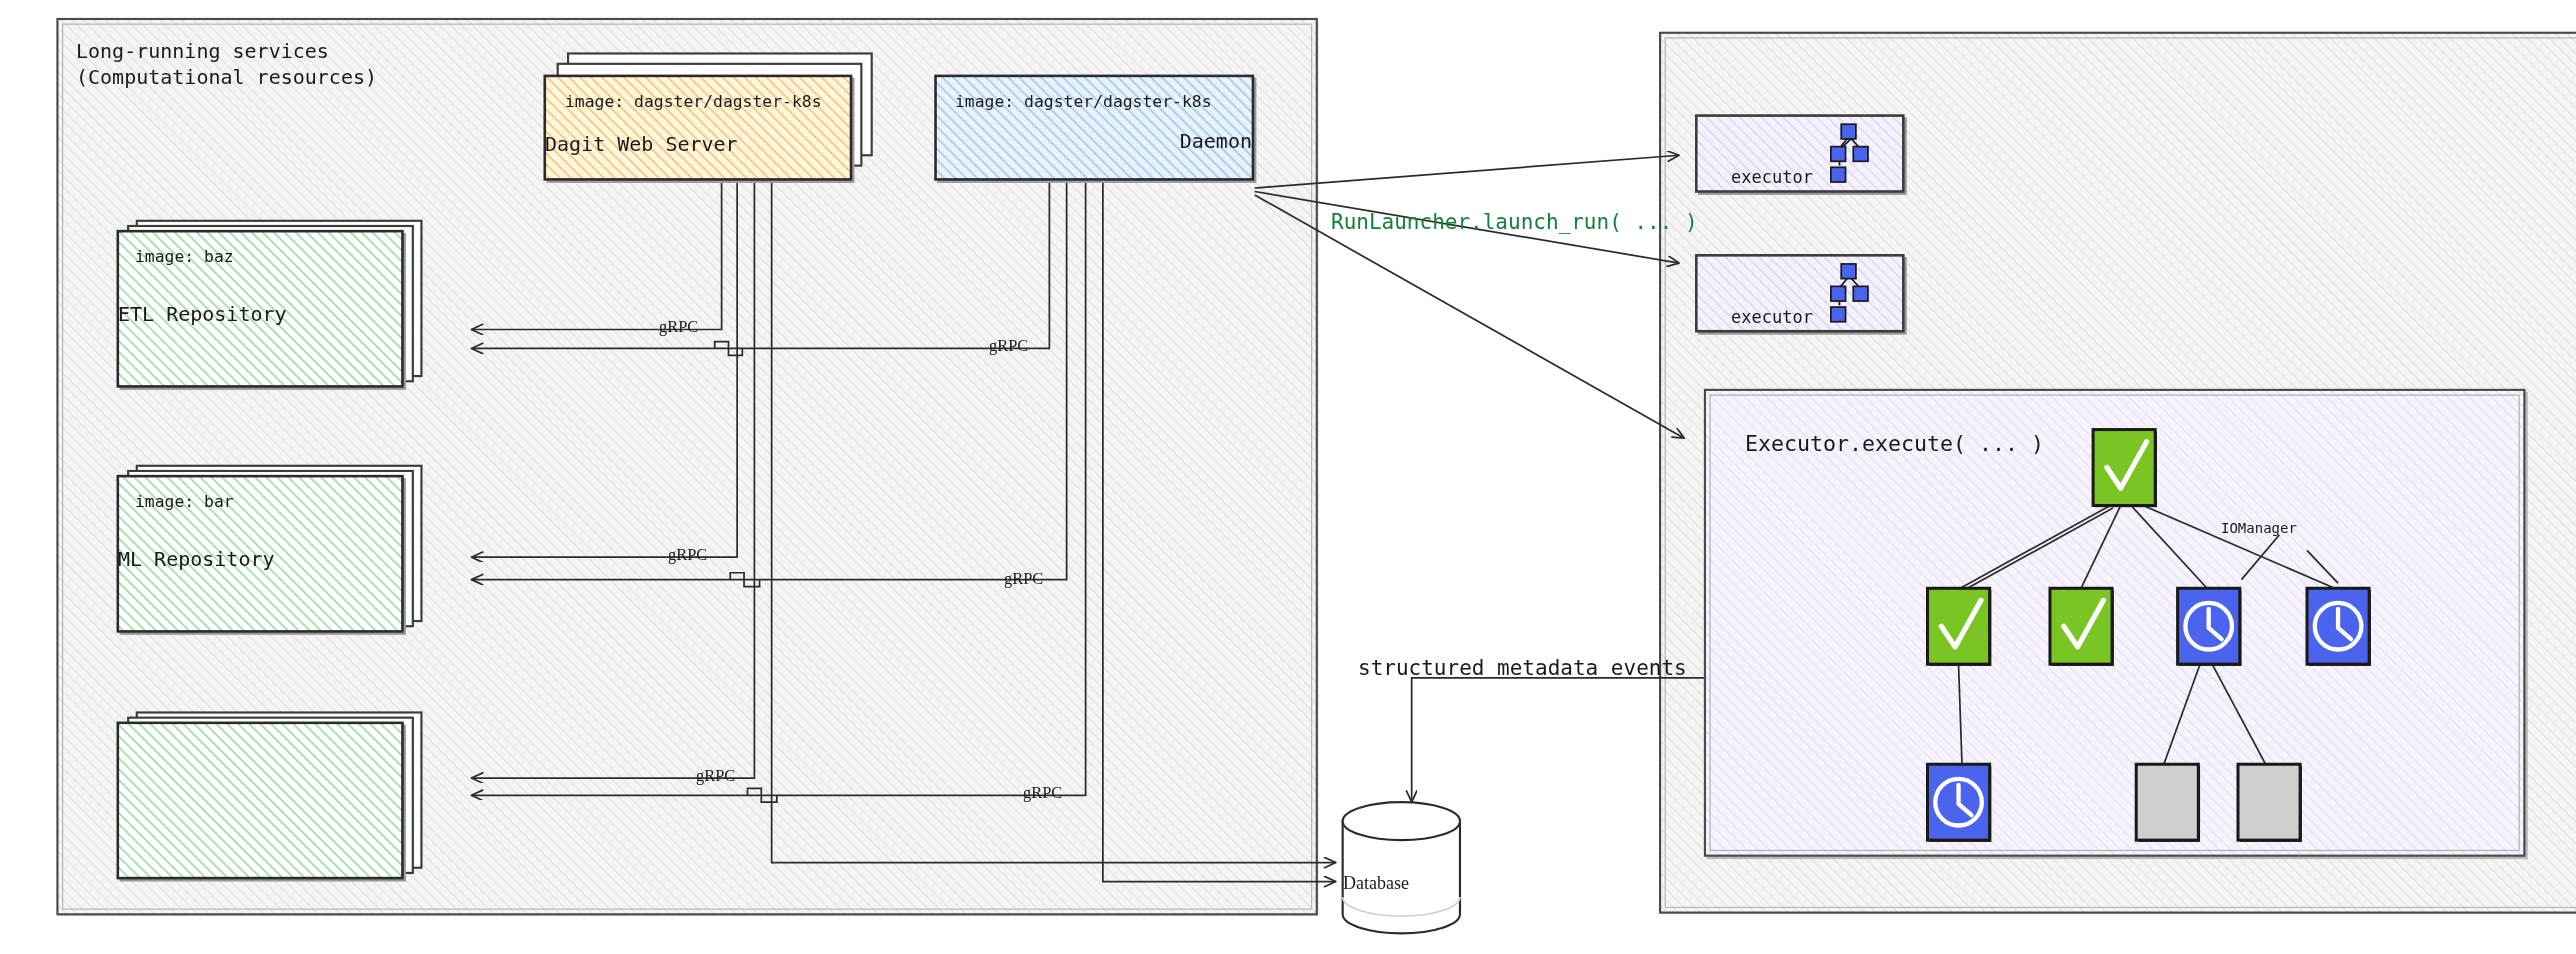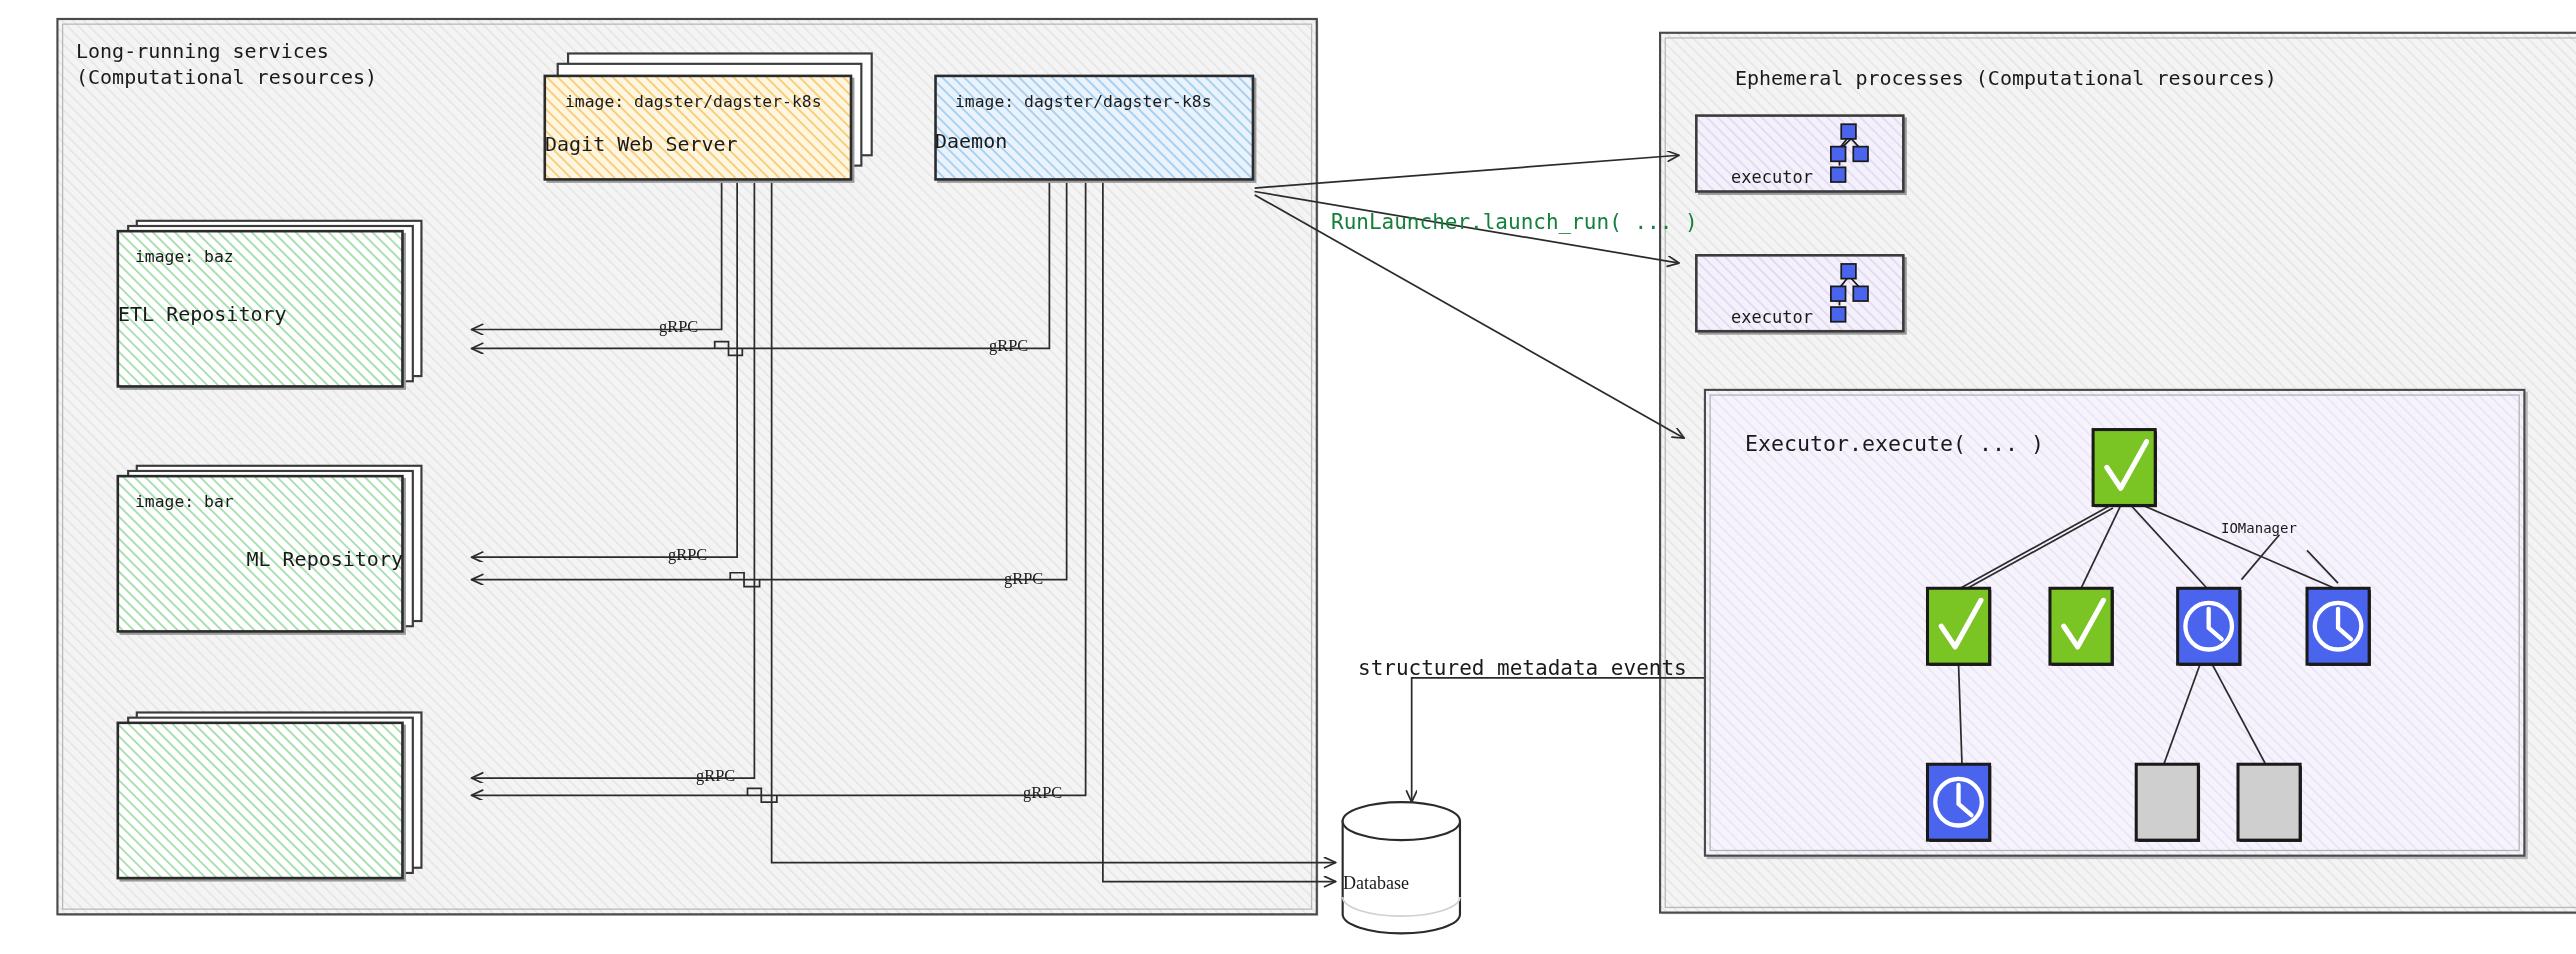--- a/index.html
+++ b/index.html
@@ -261,42 +261,39 @@
       <ellipse cx="1578" cy="952" rx="68" ry="22" fill="#ffffff" stroke="#2b2b2b" stroke-width="2.5"></ellipse>
       <path d="M1510,1040 A68,22 0 0 0 1646,1040" fill="none" stroke="#d0d0d0" stroke-width="2"></path>
     </g>
   </svg>
 
   <div style="position:absolute;left:36px;top:38px;font-size:20px;line-height:26px;color:#1a1a1a;" class="mono">
     <div>Long-running services</div>
     <div>(Computational resources)</div>
   </div>
 
-  <div style="position:absolute;left:1695px;top:65px;font-size:20px;line-height:26px;color:#1a1a1a;" class="mono">
-    <div>Ephemeral processes (Computational resources)</div>
-  </div>
 
   <div style="position:absolute;left:505px;top:76px;width:306px;height:104px;">
     <div class="mono" style="position:absolute;left:20px;top:15.5px;font-size:16.4px;color:#1a1a1a;white-space:nowrap;">image: dagster/dagster-k8s</div>
     <div class="mono" style="position:absolute;left:0;top:56px;width:306px;text-align:left;font-size:20px;color:#1a1a1a;">Dagit Web Server</div>
   </div>
 
   <div style="position:absolute;left:895px;top:76px;width:317px;height:104px;">
     <div class="mono" style="position:absolute;left:20px;top:15.5px;font-size:16.4px;color:#1a1a1a;white-space:nowrap;">image: dagster/dagster-k8s</div>
-    <div class="mono" style="position:absolute;left:0;top:53px;width:317px;text-align:left;font-size:20px;color:#1a1a1a;">Daemon</div>
+    <div class="mono" style="position:absolute;left:0;top:53px;width:317px;text-align:right;font-size:20px;color:#1a1a1a;">Daemon</div>
   </div>
 
   <div style="position:absolute;left:78px;top:231px;width:285px;height:155px;">
     <div class="mono" style="position:absolute;left:17px;top:15.5px;font-size:16.4px;color:#1a1a1a;">image: baz</div>
     <div class="mono" style="position:absolute;left:0;top:71px;width:285px;text-align:left;font-size:20px;color:#1a1a1a;">ETL Repository</div>
   </div>
 
   <div style="position:absolute;left:78px;top:476px;width:285px;height:155px;">
     <div class="mono" style="position:absolute;left:17px;top:15.5px;font-size:16.4px;color:#1a1a1a;">image: bar</div>
-    <div class="mono" style="position:absolute;left:0;top:71px;width:285px;text-align:right;font-size:20px;color:#1a1a1a;">ML Repository</div>
+    <div class="mono" style="position:absolute;left:0;top:71px;width:285px;text-align:left;font-size:20px;color:#1a1a1a;">ML Repository</div>
   </div>
 
 
   <div class="mono" style="position:absolute;left:1691px;top:167px;font-size:17px;color:#1a1a1a;">executor</div>
   <div class="mono" style="position:absolute;left:1691px;top:307px;font-size:17px;color:#1a1a1a;">executor</div>
 
   <div class="mono" style="position:absolute;left:1705px;top:431px;font-size:21.6px;color:#1a1a1a;white-space:nowrap;">Executor.execute( ... )</div>
 
   <div class="mono" style="position:absolute;left:2181px;top:520px;font-size:14px;color:#1a1a1a;white-space:nowrap;">IOManager</div>
 

